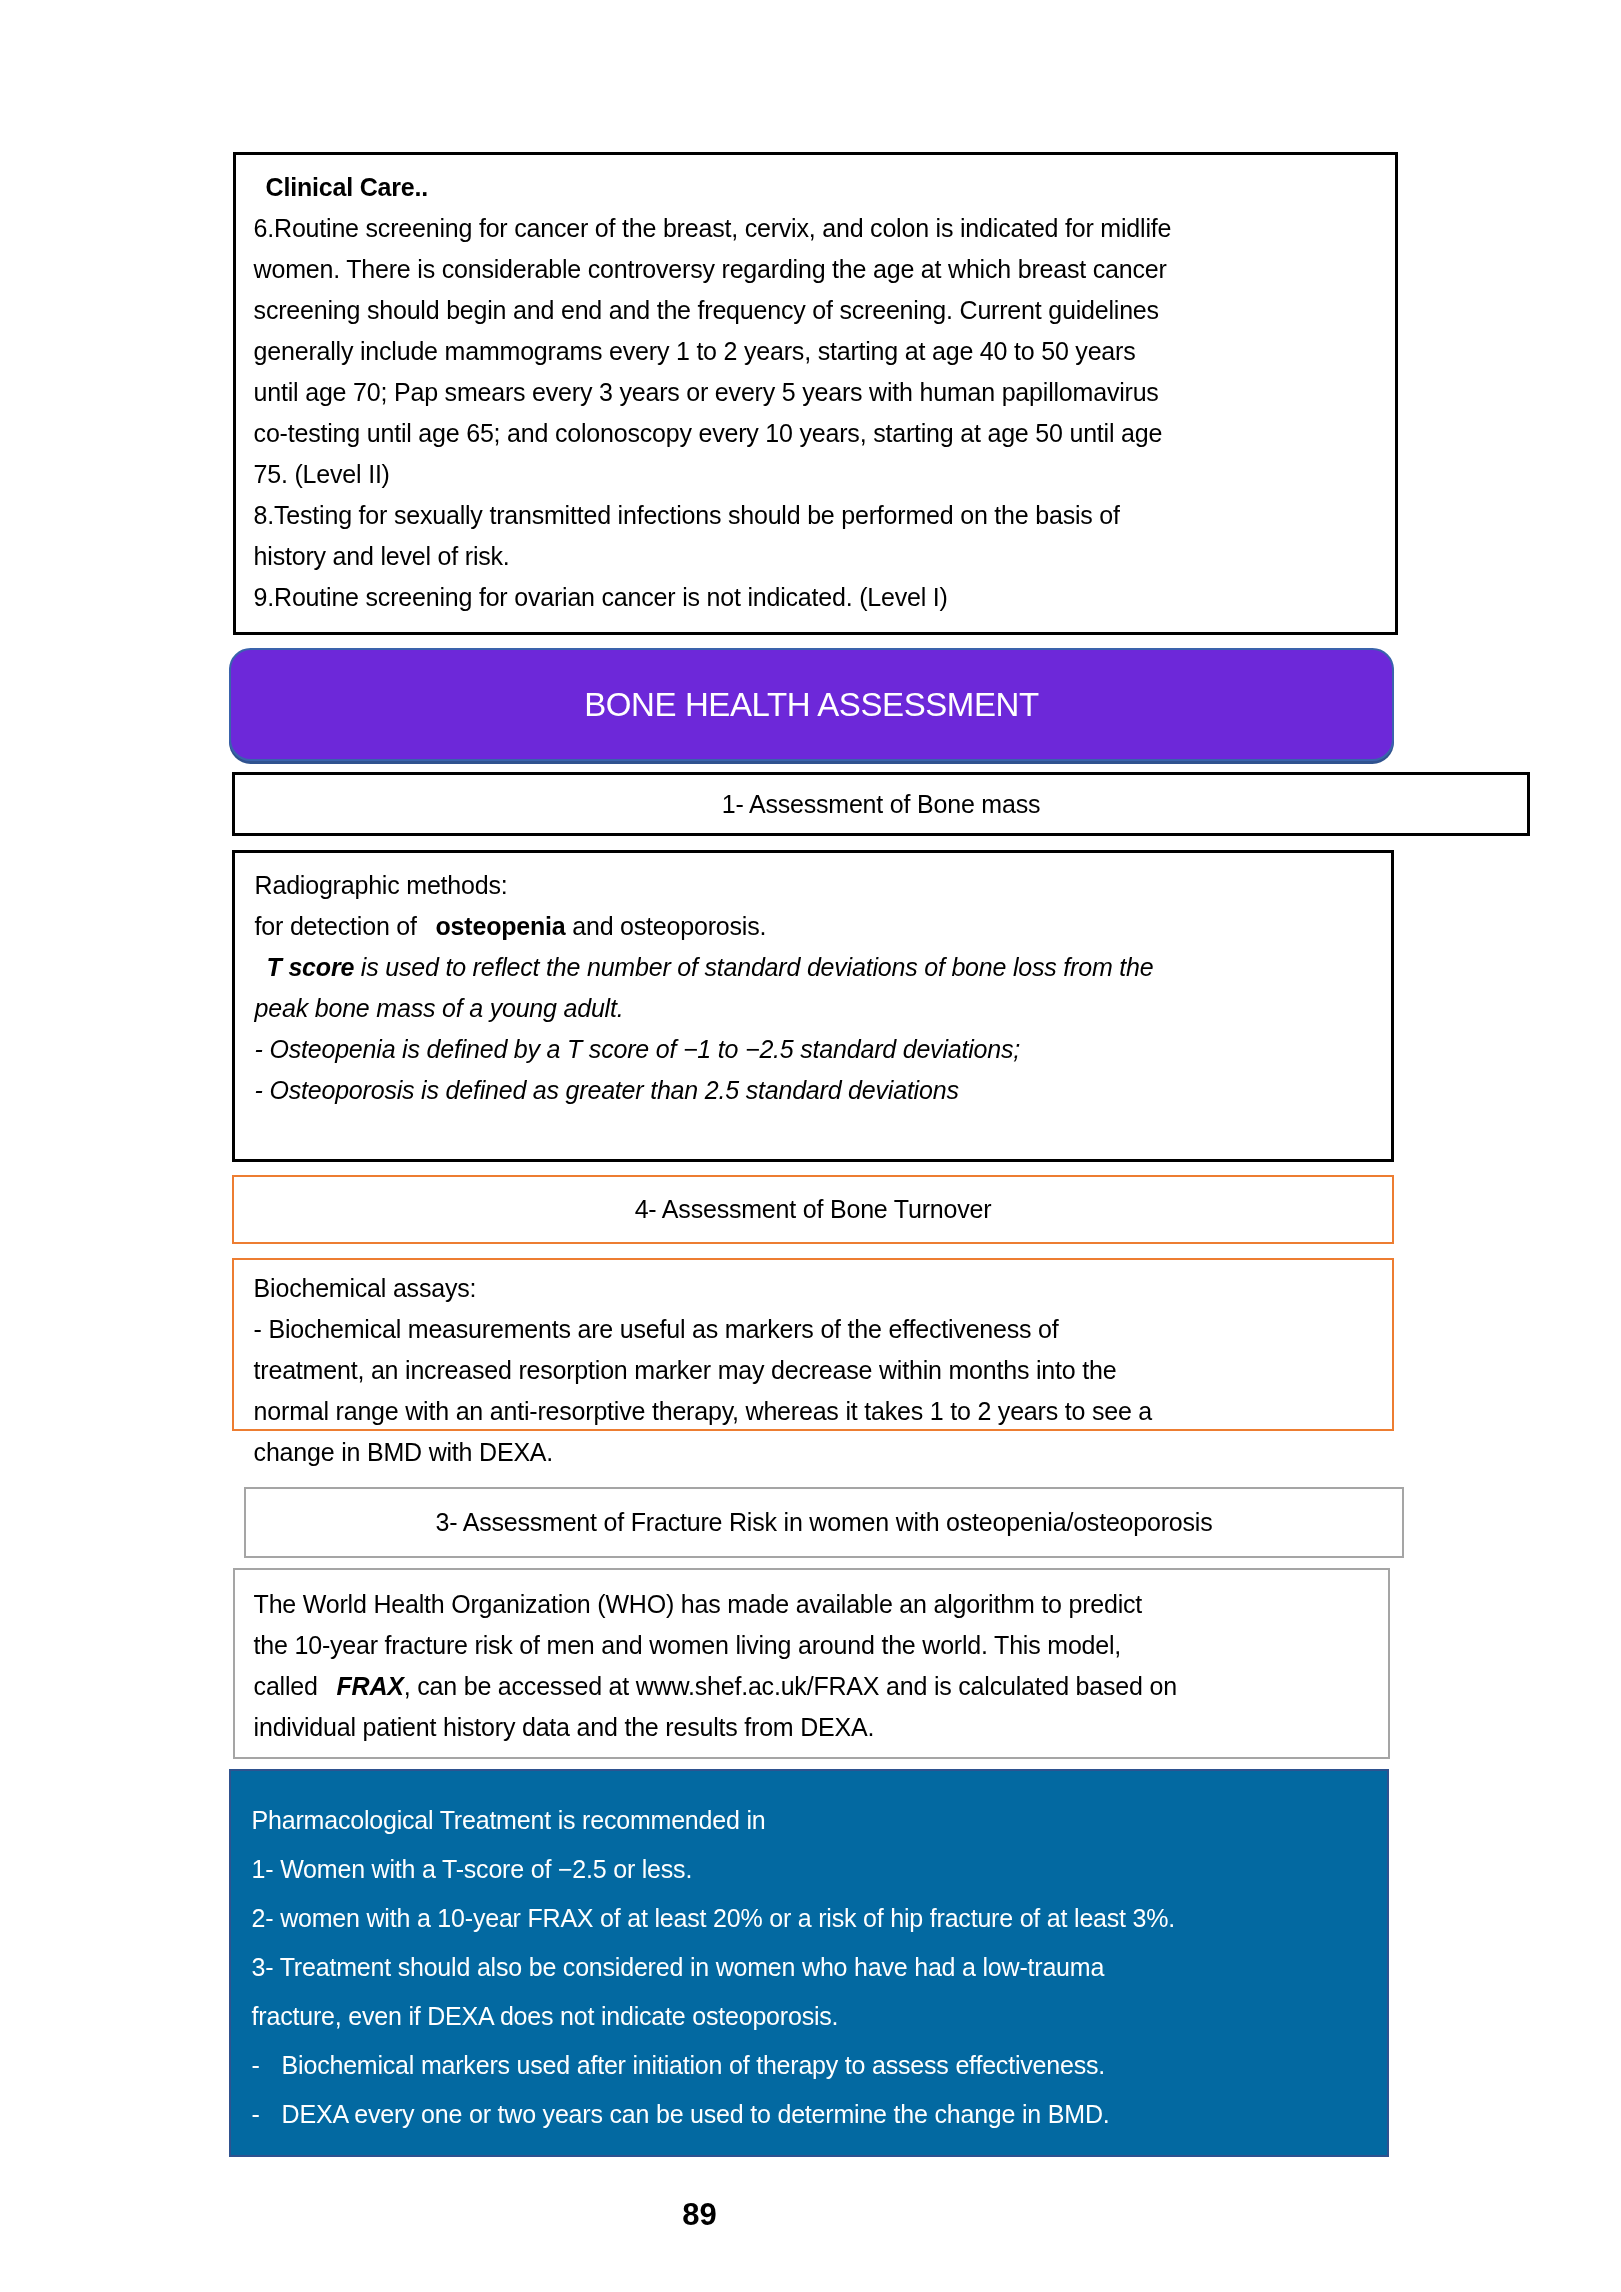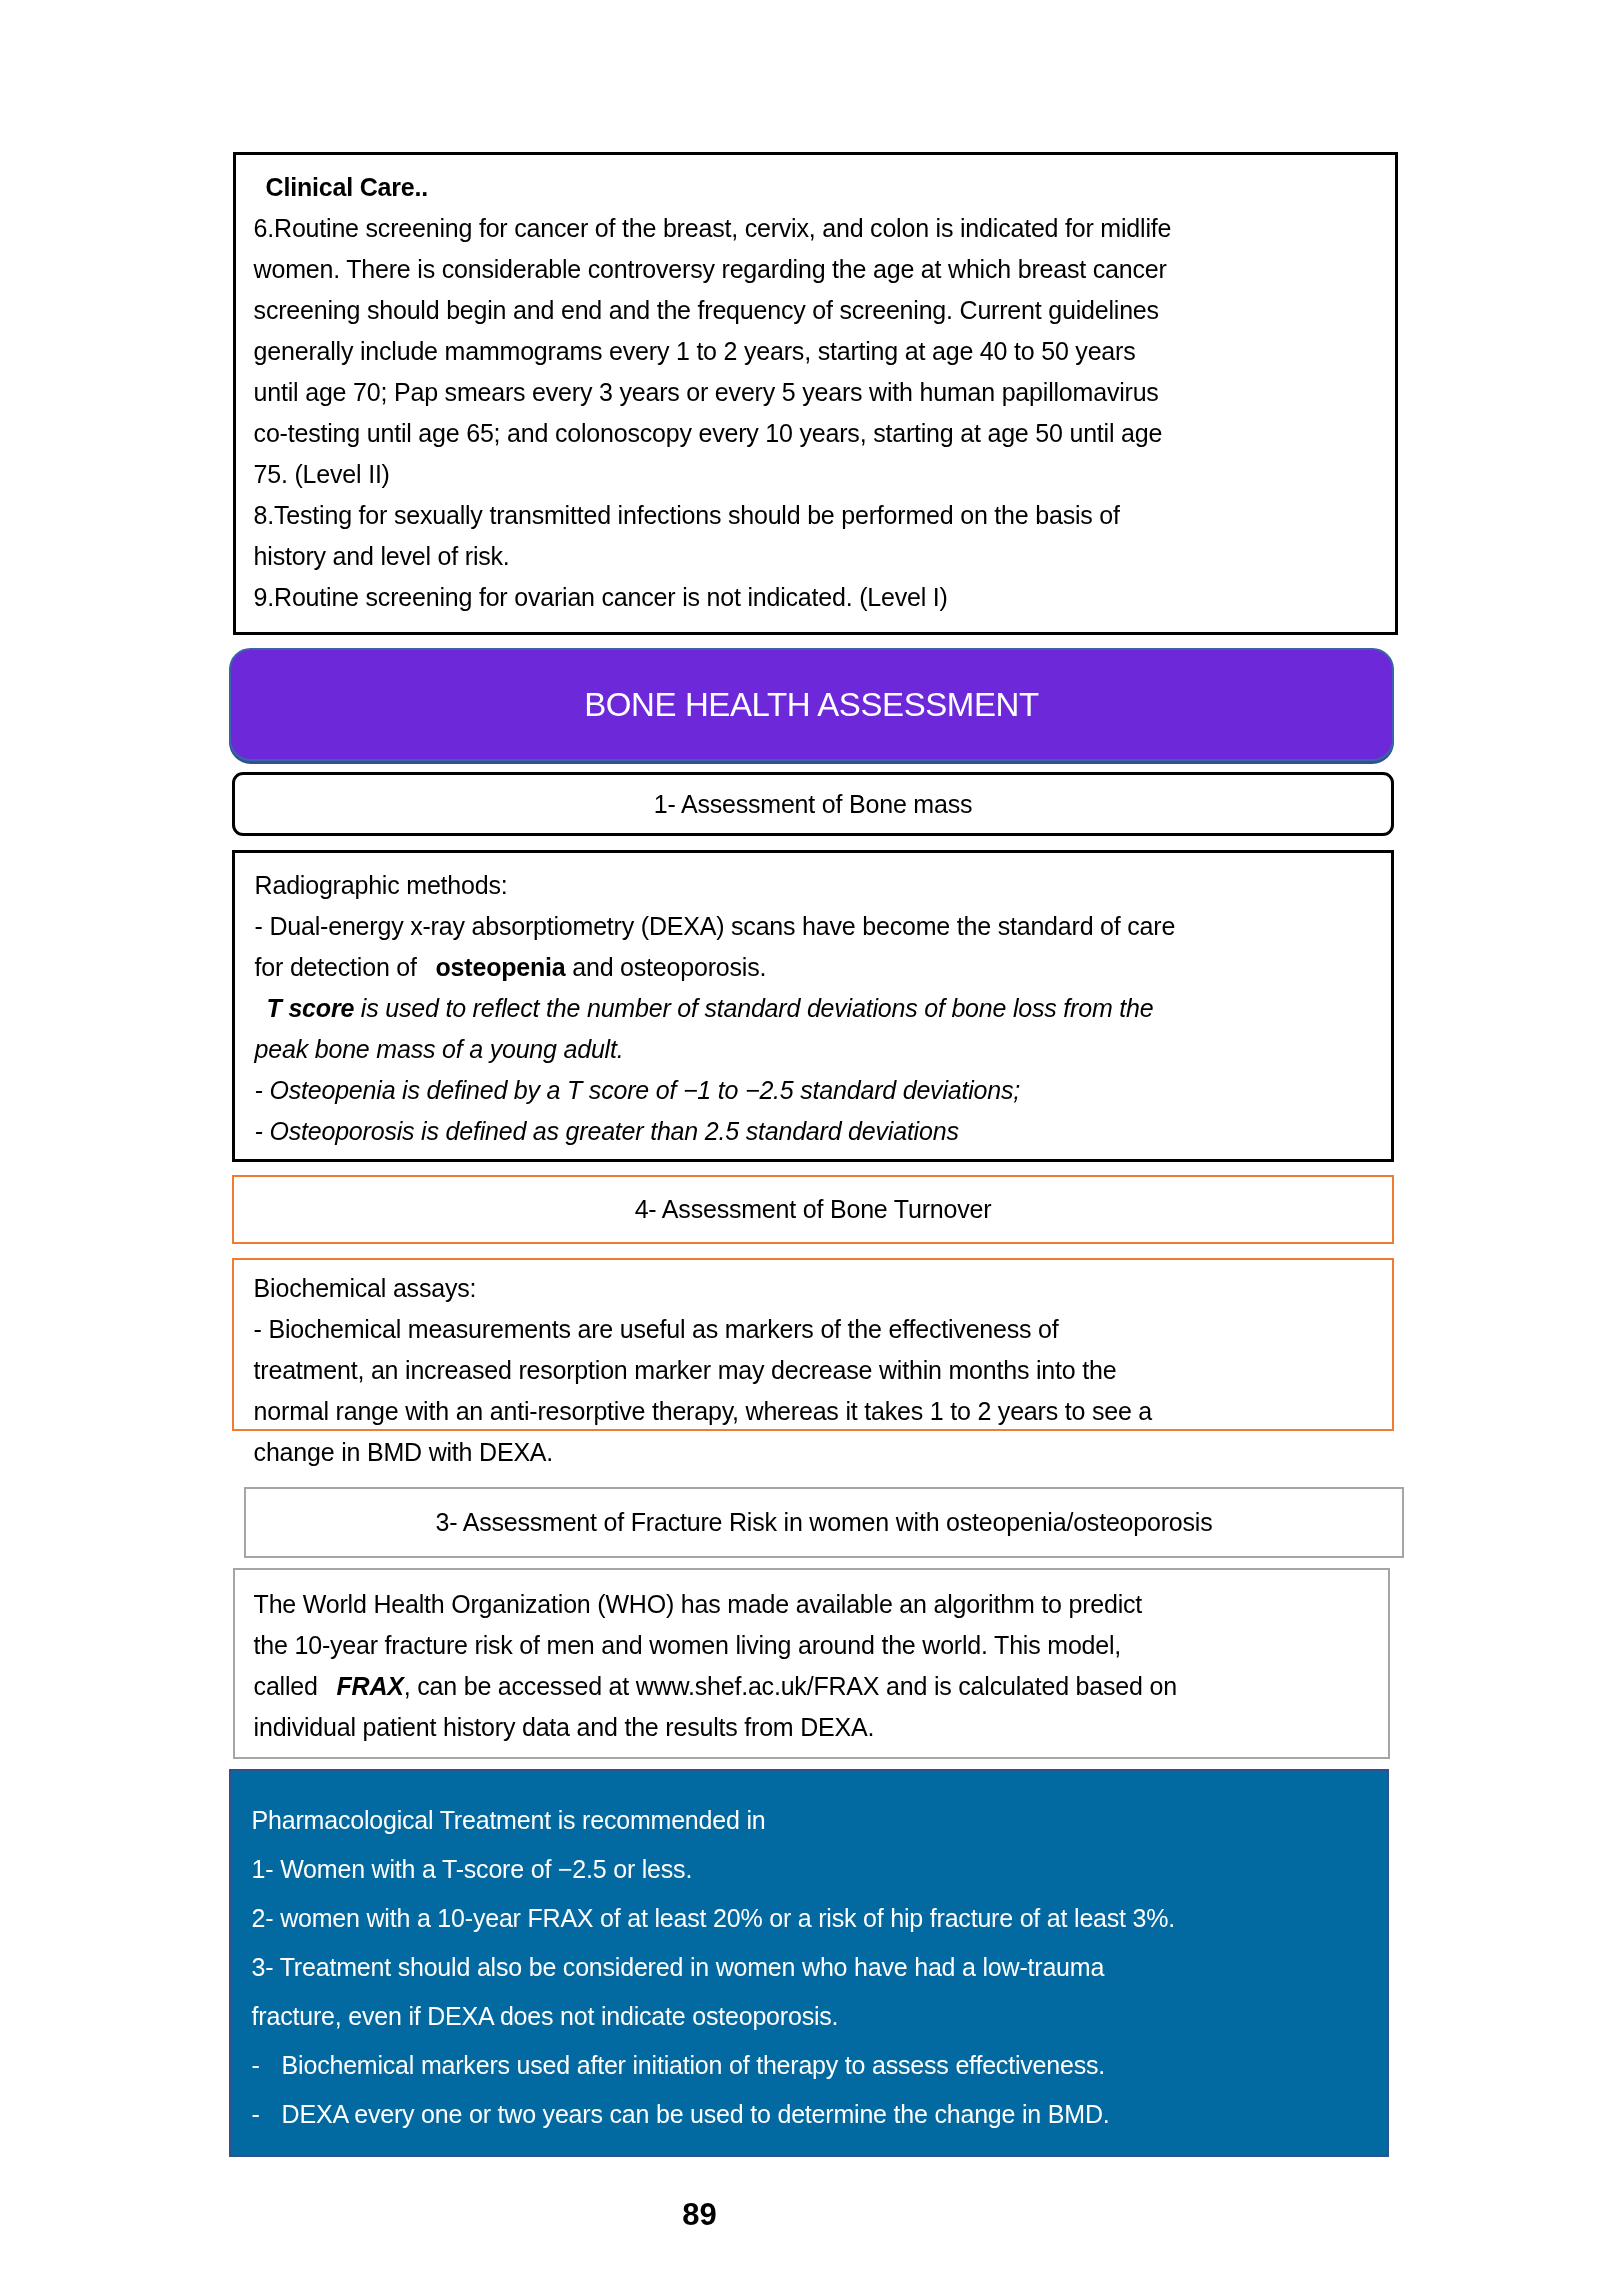--- a/index.html
+++ b/index.html
@@ -45,28 +45,27 @@
     <span class="line">8.Testing for sexually transmitted infections should be performed on the basis of</span>
     <span class="line">history and level of risk.</span>
     <span class="line">9.Routine screening for ovarian cancer is not indicated. (Level I)</span>
   </div>
 </div>
 
 <div class="banner" style="left:229px; top:648px; width:1165px; height:113px;">
   <span>BONE HEALTH ASSESSMENT</span>
 </div>
 
-<div class="box black" style="left:232px; top:772px; width:1162px; height:64px;border-radius:11px;">
+<div class="box black" style="left:232px; top:772px; width:1298px; height:64px;">
   <div class="title-center">1- Assessment of Bone mass</div>
 </div>
 
 <div class="box black" style="left:232px; top:850px; width:1162px; height:312px;">
   <div class="lines" style="top:11.8px; left:19.6px;">
     <span class="line">Radiographic methods:</span>
-    <span class="line">- Dual-energy x-ray absorptiometry (DEXA) scans have become the standard of care</span>
     <span class="line"><span>for detection of </span><span class="b">osteopenia</span><span> and osteoporosis.</span></span>
     <span class="line i"><span class="b">T score</span><span> is used to reflect the number of standard deviations of bone loss from the</span></span>
     <span class="line i">peak bone mass of a young adult.</span>
     <span class="line i">- Osteopenia is defined by a T score of −1 to −2.5 standard deviations;</span>
     <span class="line i">- Osteoporosis is defined as greater than 2.5 standard deviations</span>
   </div>
 </div>
 
 <div class="box orange" style="left:232px; top:1175px; width:1162px; height:69px;">
   <div class="title-center">4- Assessment of Bone Turnover</div>

